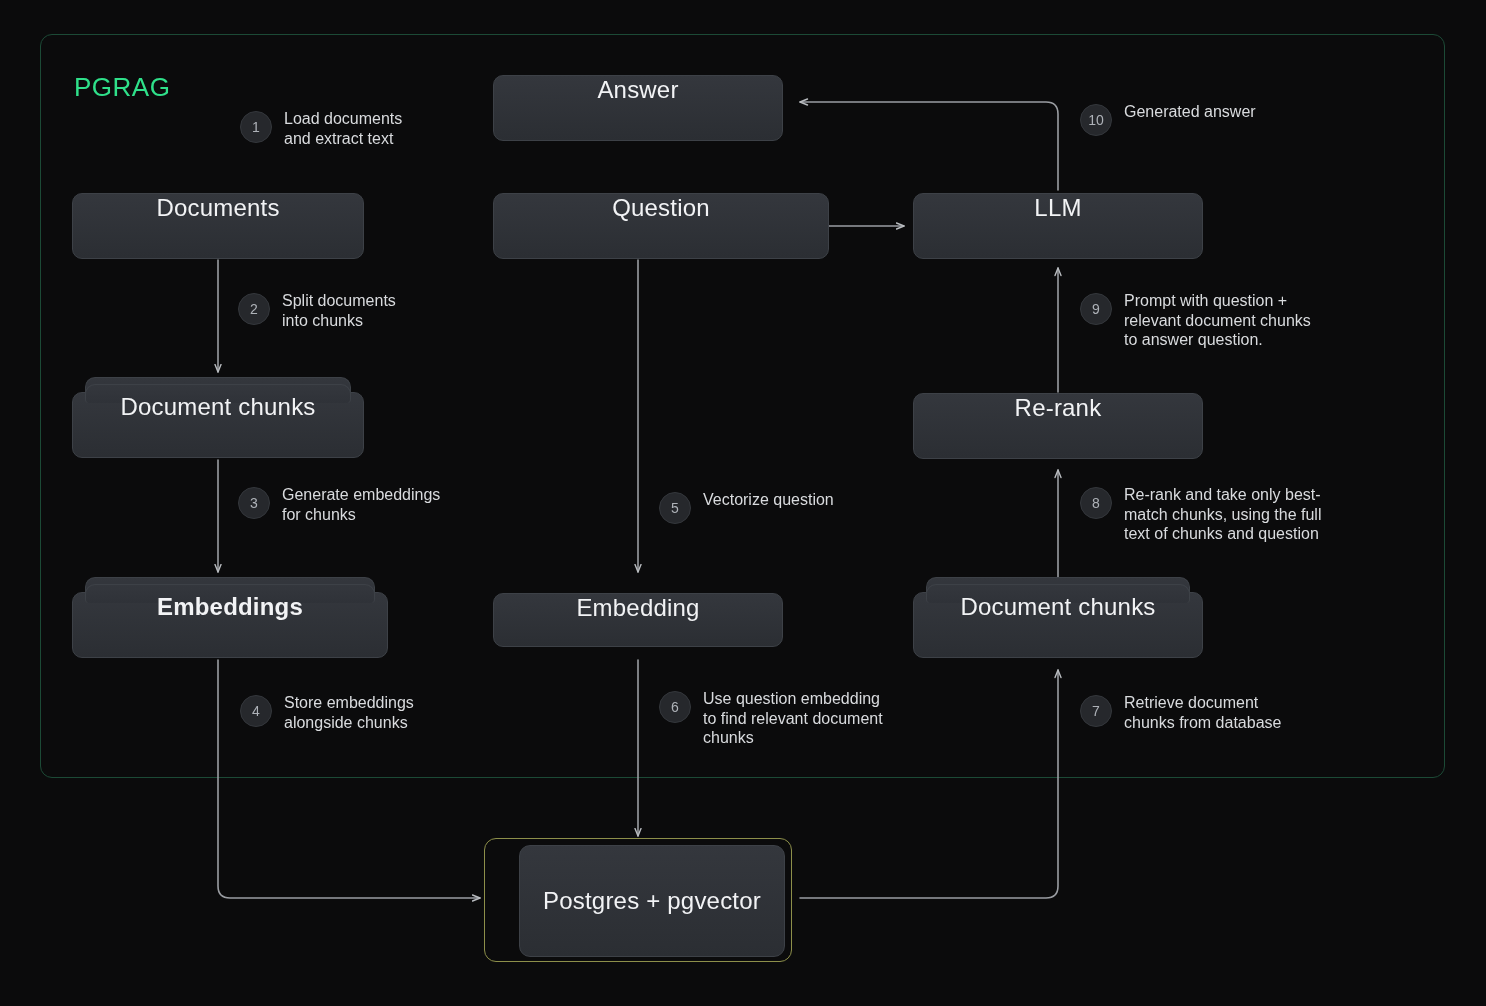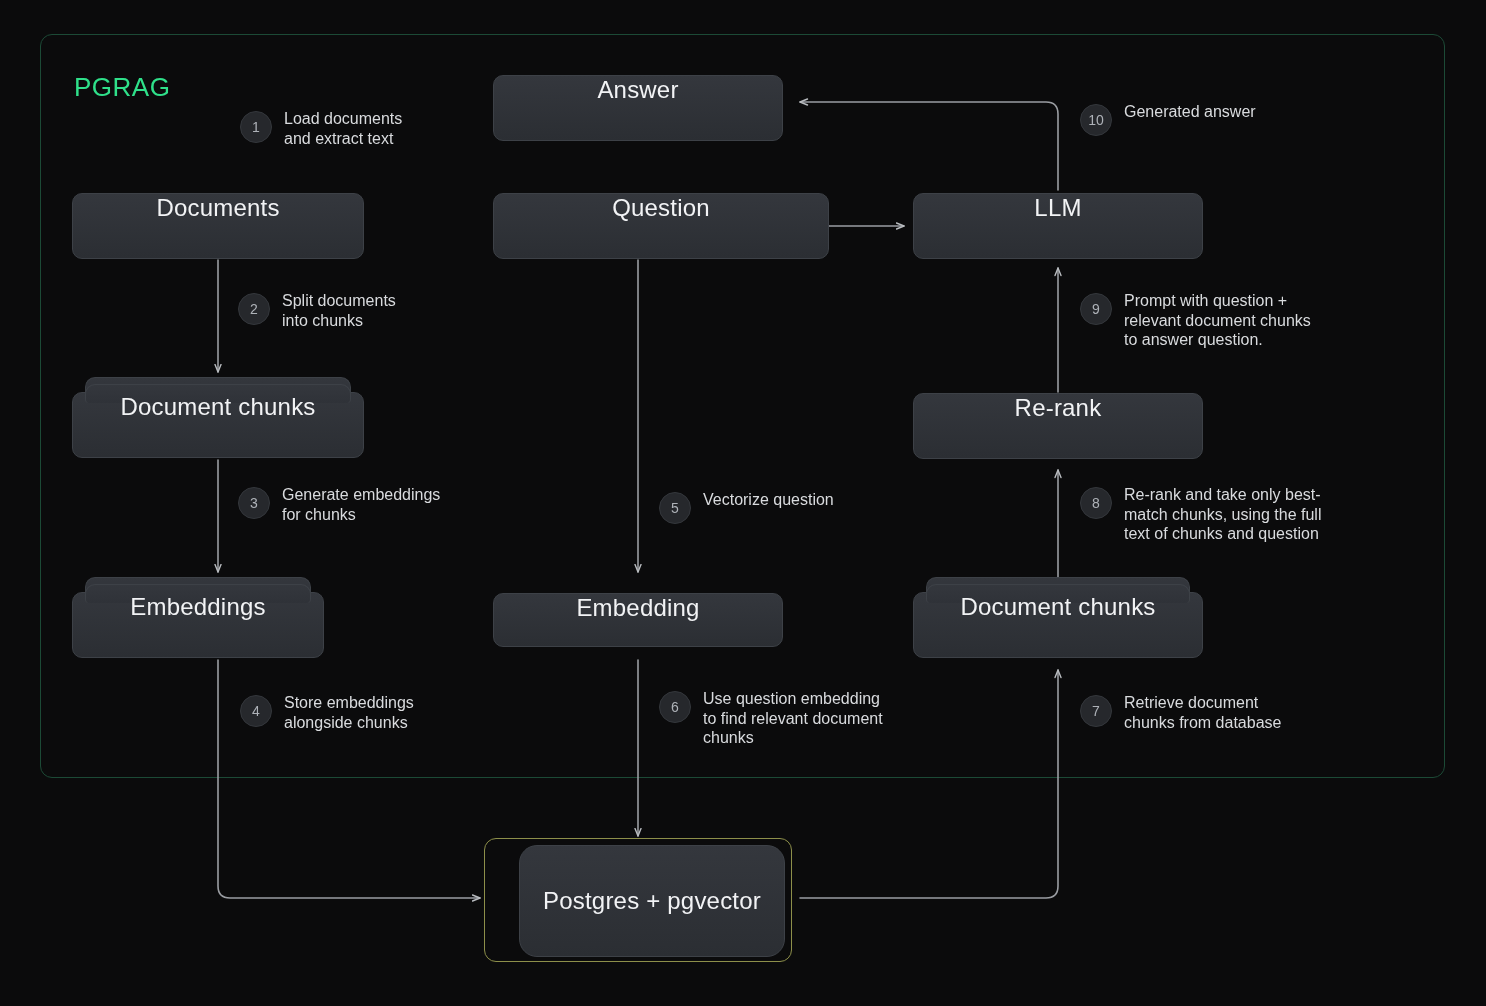--- a/index.html
+++ b/index.html
@@ -80,21 +80,21 @@
   
   #node-postgres {
     border: 1px solid #8d8f4a;
     background: transparent;
     padding: 6px;
     border-radius: 12px;
   }
   #node-postgres .inner {
     width: 100%;
     height: 100%;
-    border-radius: 18px;
+    border-radius: 11px;
     background: linear-gradient(180deg, #34373d 0%, #2b2e33 100%);
     border: 1px solid #3d4147;
     display: flex;
     align-items: center;
     justify-content: center;
     color: #f2f3f5;
     font-size: 24px;
     margin-left: 28px;
   }
 
@@ -182,21 +182,21 @@
   </div>
 
   <div class="node stacked" id="node-document-chunks-left" style="left:72px; top:392px; width:292px; height:66px;">
     <span>Document chunks</span>
   </div>
 
   <div class="node" id="node-rerank" style="left:913px; top:393px; width:290px; height:66px;">
     <span>Re-rank</span>
   </div>
 
-  <div class="node stacked" id="node-embeddings" style="left:72px; top:592px; width:252px; height:66px;">
+  <div class="node stacked" id="node-embeddings" style="left:72px; top:592px; width:316px; height:66px;font-weight:bold;">
     <span>Embeddings</span>
   </div>
 
   <div class="node" id="node-embedding" style="left:493px; top:593px; width:290px; height:54px;">
     <span>Embedding</span>
   </div>
 
   <div class="node stacked" id="node-document-chunks-right" style="left:913px; top:592px; width:290px; height:66px;">
     <span>Document chunks</span>
   </div>

